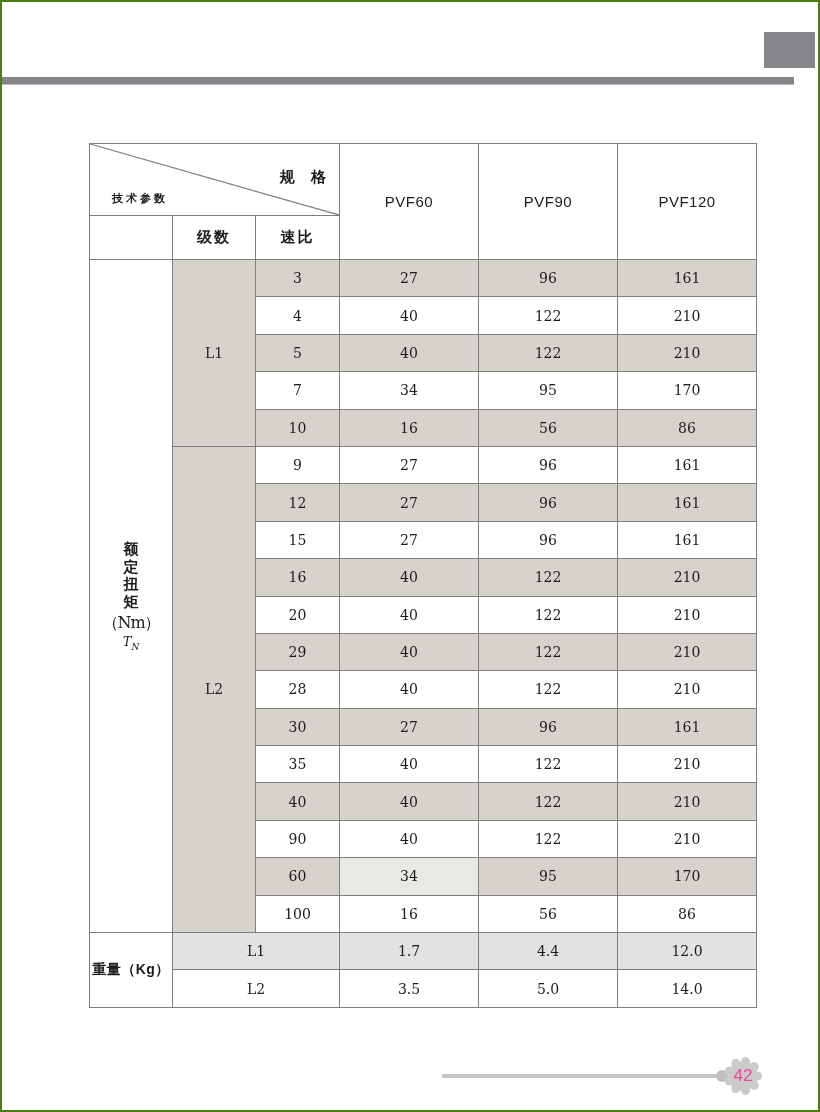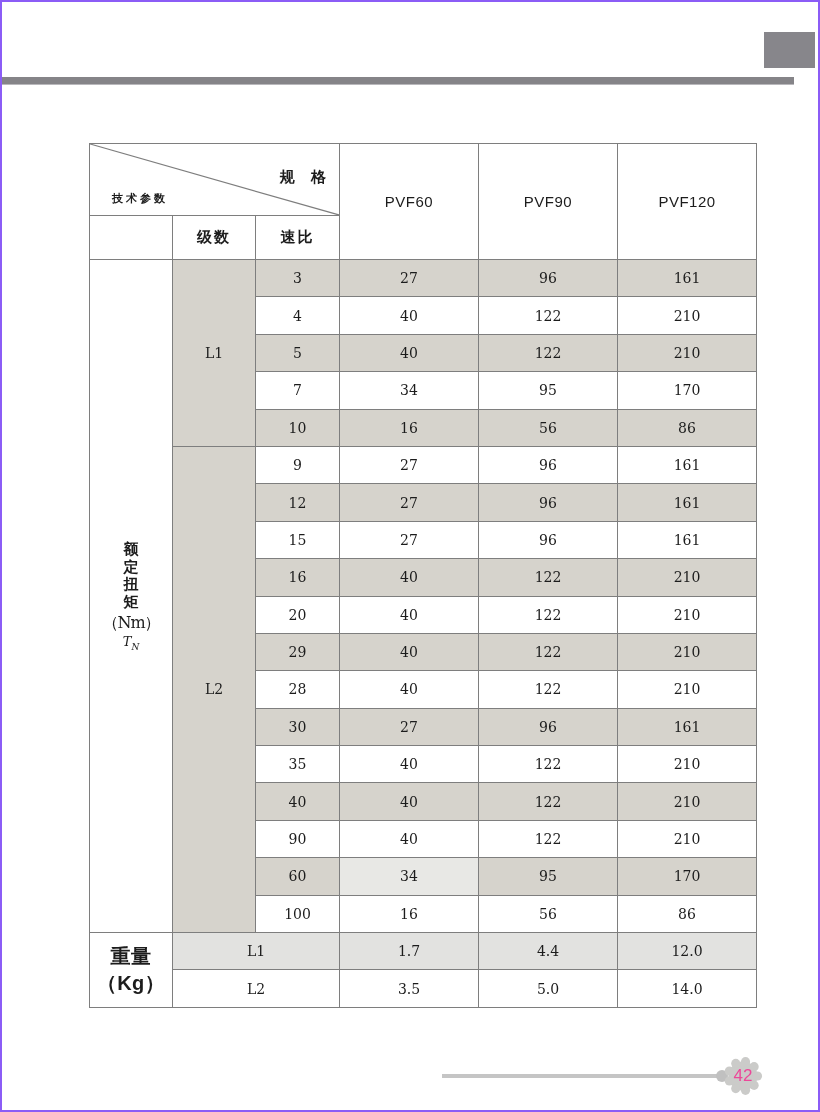--- a/index.html
+++ b/index.html
@@ -1,21 +1,21 @@
 <!DOCTYPE html>
 <html><head>
 <meta charset="utf-8">
 <style>
   * { margin:0; padding:0; box-sizing:border-box; }
   html,body { width:820px; height:1112px; background:#fff; }
   body { font-family:"Liberation Sans","DejaVu Sans",sans-serif; color:#1c1c1c; }
 
   .page {
     position:relative; width:820px; height:1112px;
-    background:#fff; border:2px solid #8b5cf6; overflow:hidden;
+    background:#fff; border:2px solid #4d7c0f; overflow:hidden;
   }
 
   
   .tr-block { position:absolute; top:30px; right:3px; width:51px; height:36px; background:#87868b; }
   .top-bar  { position:absolute; top:75px; left:0; width:792px; height:8px; background:#858488; border-bottom:1px solid #b9b8bc; }
 
   
   table.spec {
     position:absolute; left:87px; top:141px;
     width:667px; height:865px;
@@ -42,21 +42,21 @@
 
   td.stage-cell { background:#d6d3cc; font-family:"DejaVu Serif","Liberation Serif",serif; font-size:14px; }
 
   td.tq-label { background:#fff; }
   .vwrap { display:flex; flex-direction:column; align-items:center; justify-content:center; line-height:1.18; }
   .vchar { font-size:15px; font-weight:600; }
   .vunit { font-family:"DejaVu Serif","Liberation Serif",serif; font-size:16px; margin-top:3px; letter-spacing:-1px; }
   .vsym  { font-family:"DejaVu Serif","Liberation Serif",serif; font-size:13px; font-style:italic; margin-top:1px;text-align:right; }
   .vsym sub { font-size:9px; font-style:italic; }
 
-  td.wlabel { font-size:20px; font-weight:600; background:#fff; letter-spacing:0.5px; }
+  td.wlabel { font-size:14px; font-weight:600; background:#fff; letter-spacing:0.5px; }
 
   
   .footer-rule { position:absolute; left:440px; top:1072px; width:278px; height:4px; background:#c5c5c5; }
   .footer-dot  { position:absolute; left:714px; top:1068px; width:12px; height:12px; border-radius:50%; background:#c0c0c0; }
   .gear-badge  { position:absolute; left:721px; top:1054px; width:40px; height:40px; }
   .gear-badge svg { position:absolute; inset:0; }
   .pageno { position:absolute; inset:0; display:flex; align-items:center; justify-content:center;
             font-size:17px; color:#ec4899; font-family:"Liberation Sans",sans-serif; }
 </style>
 </head>

